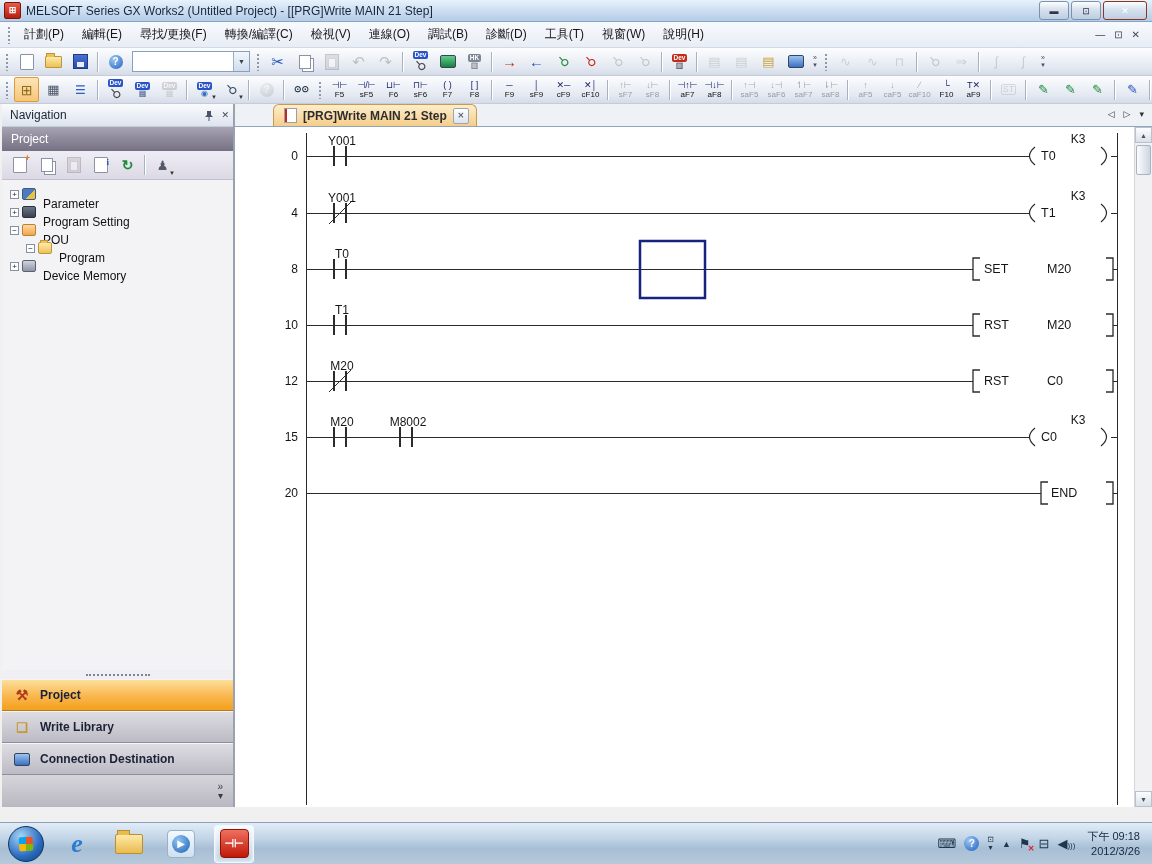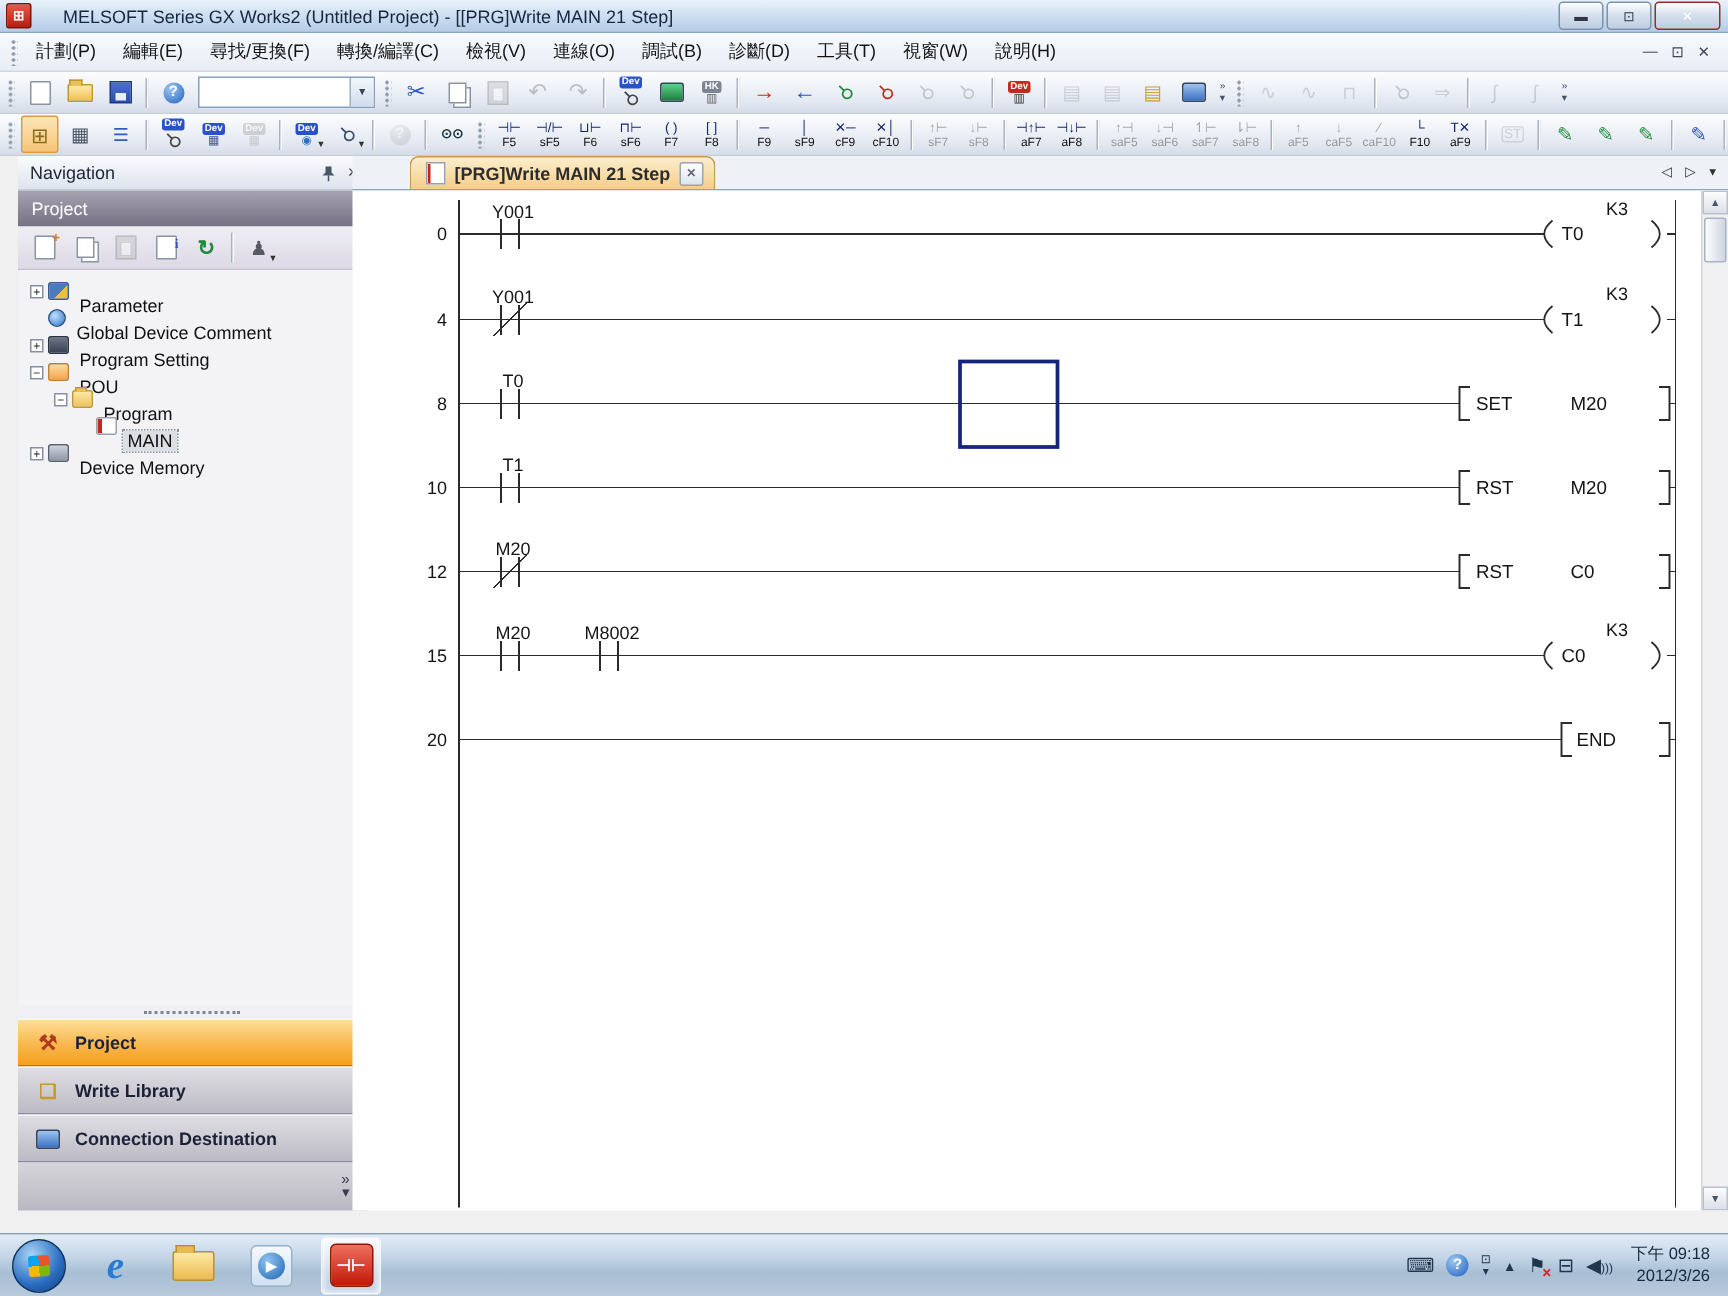--- a/index.html
+++ b/index.html
@@ -4,21 +4,21 @@
 <style>
   html,body{margin:0;padding:0;background:#444;}
   #app{position:relative;width:1152px;height:864px;background:#f0f0f0;overflow:hidden;
        font-family:"Liberation Sans",sans-serif;font-size:12px;color:#111;}
   
   .titlebar{position:absolute;top:0;left:0;right:0;height:22px;
     background:linear-gradient(#e9f2fc,#cfe0f2 45%,#b4cce6);border-bottom:1px solid #8aa6c4;
     display:flex;align-items:center;padding-left:4px;box-sizing:border-box;}
   .app-icon{width:15px;height:15px;border-radius:2px;background:linear-gradient(#e85a4a,#b41e10);
     border:1px solid #7c1608;color:#fff;font-size:9px;line-height:14px;text-align:center;font-weight:bold;}
-  .title{margin-left:21px;color:#18263e;}
+  .title{margin-left:5px;color:#18263e;}
   .winbtns{margin-left:auto;display:flex;gap:2px;padding-right:5px;}
   .wbtn{width:28px;height:17px;border:1px solid #7c92ac;border-radius:3px;
     background:linear-gradient(#fdfeff,#d6e1ee 45%,#bdcee2);display:flex;align-items:center;
     justify-content:center;font-size:9px;color:#334;}
   .wbtn.close{width:42px;background:linear-gradient(#f6b3a5,#e06festyle 0,#e06a50 45%,#c63a22);color:#fff;border-color:#8e3423;}
   
   .menubar{position:absolute;top:22px;left:0;right:0;height:26px;
     background:linear-gradient(#f7fafd,#e8edf5);border-bottom:1px solid #d2d9e4;
     display:flex;align-items:center;box-sizing:border-box;padding:0 4px;}
   .menu-item{padding:4px 9px;color:#141414;}
@@ -56,21 +56,21 @@
   .ic-screen.green{background:linear-gradient(#5fd08a,#1c7e3c);}
   .ic-screen.blue{background:linear-gradient(#9cc4ee,#3a70c4);}
   .ic-helpc{width:14px;height:14px;border-radius:50%;background:radial-gradient(circle at 35% 30%,#9ec8f2,#1f5ec0);
     color:#fff;font-size:10px;font-weight:bold;line-height:14px;text-align:center;}
   .ic-helpc.gray{filter:grayscale(1);opacity:.5;}
   .lbtn{width:27px;height:25px;display:flex;flex-direction:column;align-items:center;justify-content:center;flex:0 0 auto;}
   .lbtn .lg{font-size:9px;line-height:10px;color:#16246e;white-space:nowrap;}
   .lbtn .ll{font-size:8px;line-height:9px;color:#101010;}
   .lbtn.disabled{opacity:.38;filter:grayscale(1);}
   
-  .nav{position:absolute;top:104px;left:12px;width:233px;bottom:57px;background:#f0eff3;
+  .nav{position:absolute;top:104px;left:2px;width:233px;bottom:57px;background:#f0eff3;
     border-right:2px solid #98a2b0;display:flex;flex-direction:column;box-sizing:border-box;}
   .nav-title{height:22px;flex:0 0 auto;display:flex;align-items:center;padding:0 4px 0 8px;color:#1c2436;
     background:linear-gradient(#fafbfd,#dde4ee);border-bottom:1px solid #c6ccd8;}
   .nav-title .sp{margin-left:auto;display:flex;gap:7px;align-items:center;color:#445;}
   .proj-header{height:24px;flex:0 0 auto;display:flex;align-items:center;padding:0 9px;color:#fff;
     background:linear-gradient(#a8a3b3,#8c8798 55%,#767083);}
   .nav-tools{height:28px;flex:0 0 auto;display:flex;align-items:center;padding:0 4px;
     background:linear-gradient(#efedf4,#dcd9e5);border-bottom:1px solid #c3c0cd;}
   .tree{flex:1;background:#f3f2f5;padding:5px 0 0 4px;overflow:hidden;}
   .tree-row{height:18px;display:flex;align-items:center;}
@@ -497,43 +497,33 @@
           <span class="dd">▼</span>
         </div>
       </div>
     <div class="tree" id="navtree">
         <div class="tree-row" style="padding-left: 4px;">
           <span class="toggle">+</span>
           <span class="ti ti-param"></span>
           <span class="tree-label">Parameter</span>
         </div>
         <div class="tree-row" style="padding-left: 4px;">
-          <span class="toggle none"></span>
-          <span class="ti ti-globe"></span>
-          <span class="tree-label">Global Device Comment</span>
-        </div>
-        <div class="tree-row" style="padding-left: 4px;">
           <span class="toggle">+</span>
           <span class="ti ti-progset"></span>
           <span class="tree-label">Program Setting</span>
         </div>
         <div class="tree-row" style="padding-left: 4px;">
           <span class="toggle">−</span>
           <span class="ti ti-pou"></span>
           <span class="tree-label">POU</span>
         </div>
         <div class="tree-row" style="padding-left: 20px;">
           <span class="toggle">−</span>
           <span class="ti ti-folder"></span>
           <span class="tree-label">Program</span>
-        </div>
-        <div class="tree-row" style="padding-left: 36px;">
-          <span class="toggle none"></span>
-          <span class="ti ti-main"></span>
-          <span class="tree-label selected">MAIN</span>
         </div>
         <div class="tree-row" style="padding-left: 4px;">
           <span class="toggle">+</span>
           <span class="ti ti-devmem"></span>
           <span class="tree-label">Device Memory</span>
         </div>
       </div>
     <div class="splitter">
         <i></i>
       </div>

